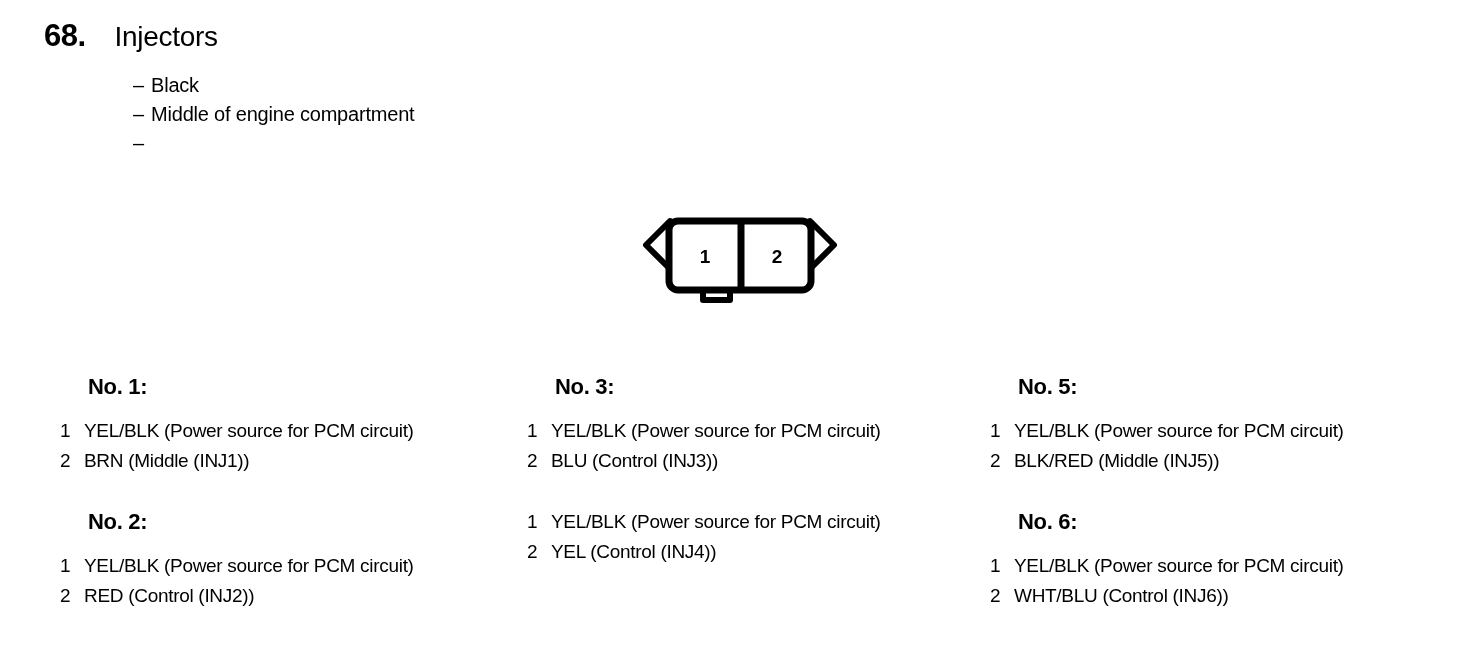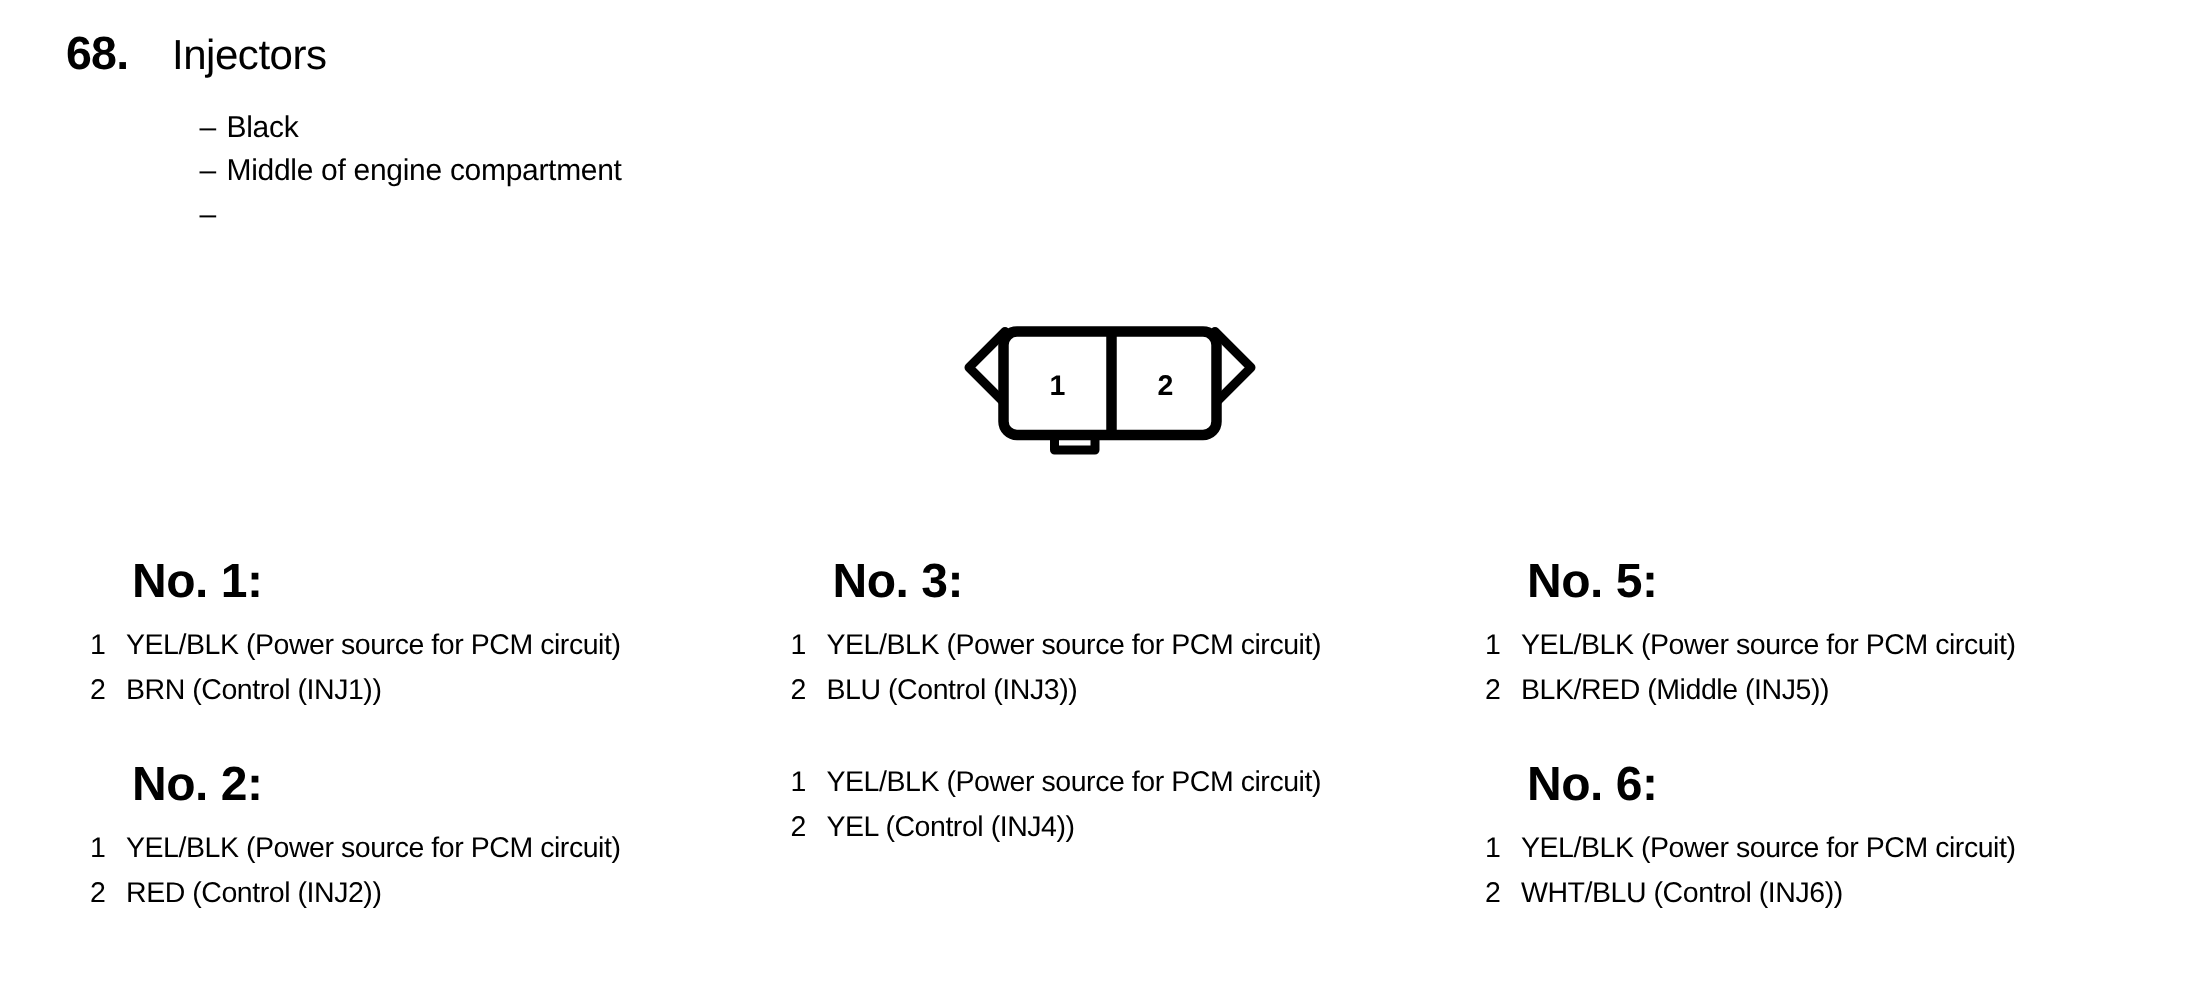--- a/index.html
+++ b/index.html
@@ -87,21 +87,21 @@
     position: absolute;
     left: 0;
     top: 0;
     width: 1472px;
     height: 658px;
   }
   .pin-group {
     position: absolute;
   }
   .pin-group-title {
-    font-size: 32px;
+    font-size: 22px;
     font-weight: bold;
     letter-spacing: -0.3px;
     margin-left: 28px;
     margin-bottom: 14px;
     line-height: 30px;
   }
   .pin-row {
     display: flex;
     align-items: baseline;
     font-size: 19px;
@@ -175,21 +175,21 @@
 <div id="pin-groups">
 
   <div class="pin-group" id="pin-group-1">
     <div class="pin-group-title">No. 1:</div>
     <div class="pin-row">
       <span class="pin-index">1</span>
       <span class="pin-desc">YEL/BLK (Power source for PCM circuit)</span>
     </div>
     <div class="pin-row">
       <span class="pin-index">2</span>
-      <span class="pin-desc">BRN (Control (INJ1))</span>
+      <span class="pin-desc">BRN (Middle (INJ1))</span>
     </div>
   </div>
 
   <div class="pin-group" id="pin-group-2">
     <div class="pin-group-title">No. 2:</div>
     <div class="pin-row">
       <span class="pin-index">1</span>
       <span class="pin-desc">YEL/BLK (Power source for PCM circuit)</span>
     </div>
     <div class="pin-row">

